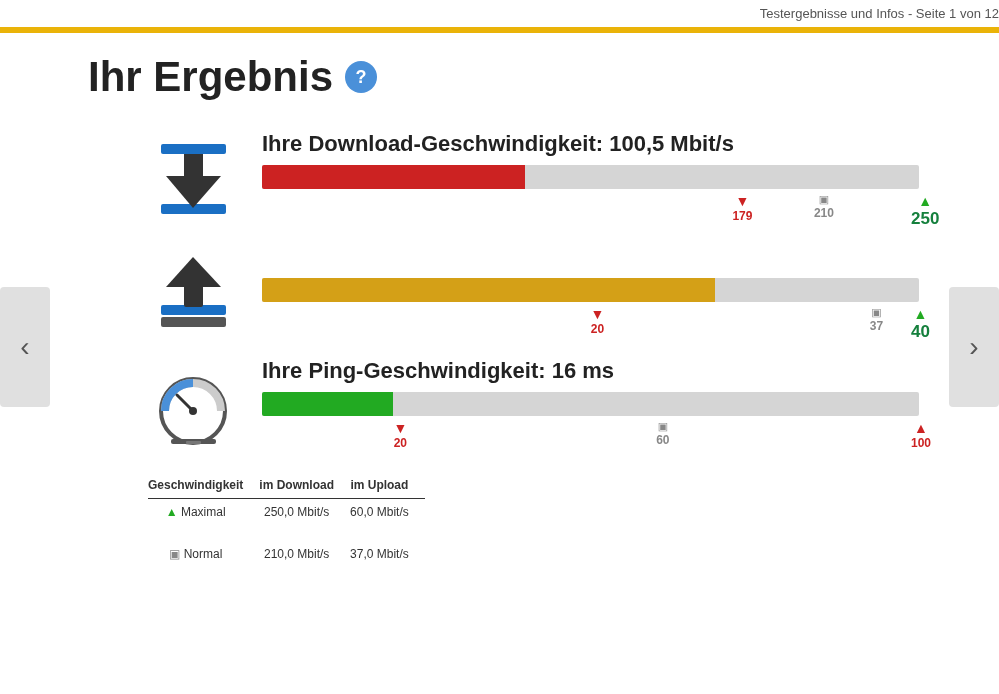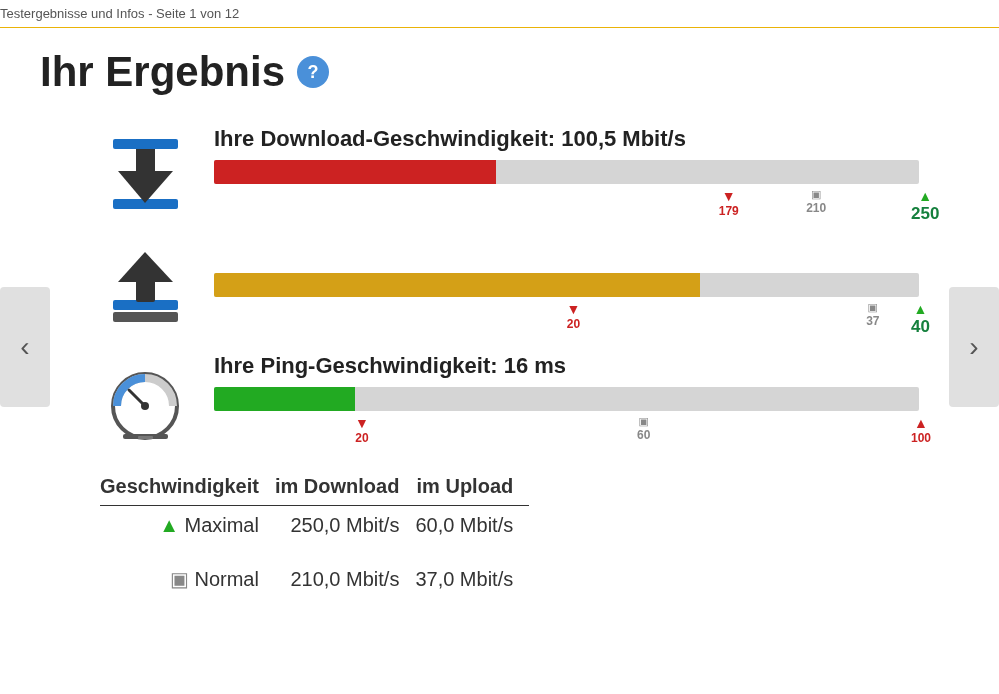--- a/index.html
+++ b/index.html
@@ -7,30 +7,31 @@
       font-family: Arial, sans-serif;
       background: #fff;
       color: #333;
       width: 999px;
       min-height: 694px;
       position: relative;
       overflow: hidden;
     }
 
     .page-header {
-      text-align: left;
+      text-align: right;
       font-size: 13px;
       color: #555;
       padding: 6px 0;
-      border-bottom: 1px solid #eab308;
+      border-bottom: 6px solid #eab308;
     }
 
     .main-content {
       padding: 20px 80px 20px 40px;
       position: relative;
+      margin-left: 48px;
     }
 
     .title-row {
       display: flex;
       align-items: center;
       gap: 12px;
       margin-bottom: 30px;
     }
 
     .page-title {
@@ -170,22 +171,22 @@
       margin-bottom: 12px;
     }
 
     .info-table {
       border-collapse: collapse;
       margin-top: 4px;
     }
 
     .info-table th, .info-table td {
       padding: 4px 16px 20px 0;
-      text-align: right;
-      font-size: 20px;
+      text-align: center;
+      font-size: 12px;
     }
 
     .info-table th {
       font-weight: bold;
       border-bottom: 1px solid #333;
       padding-bottom: 4px;
     }
 
     .legend-green { color: #22aa22; }
     .legend-red { color: #cc2222; }

